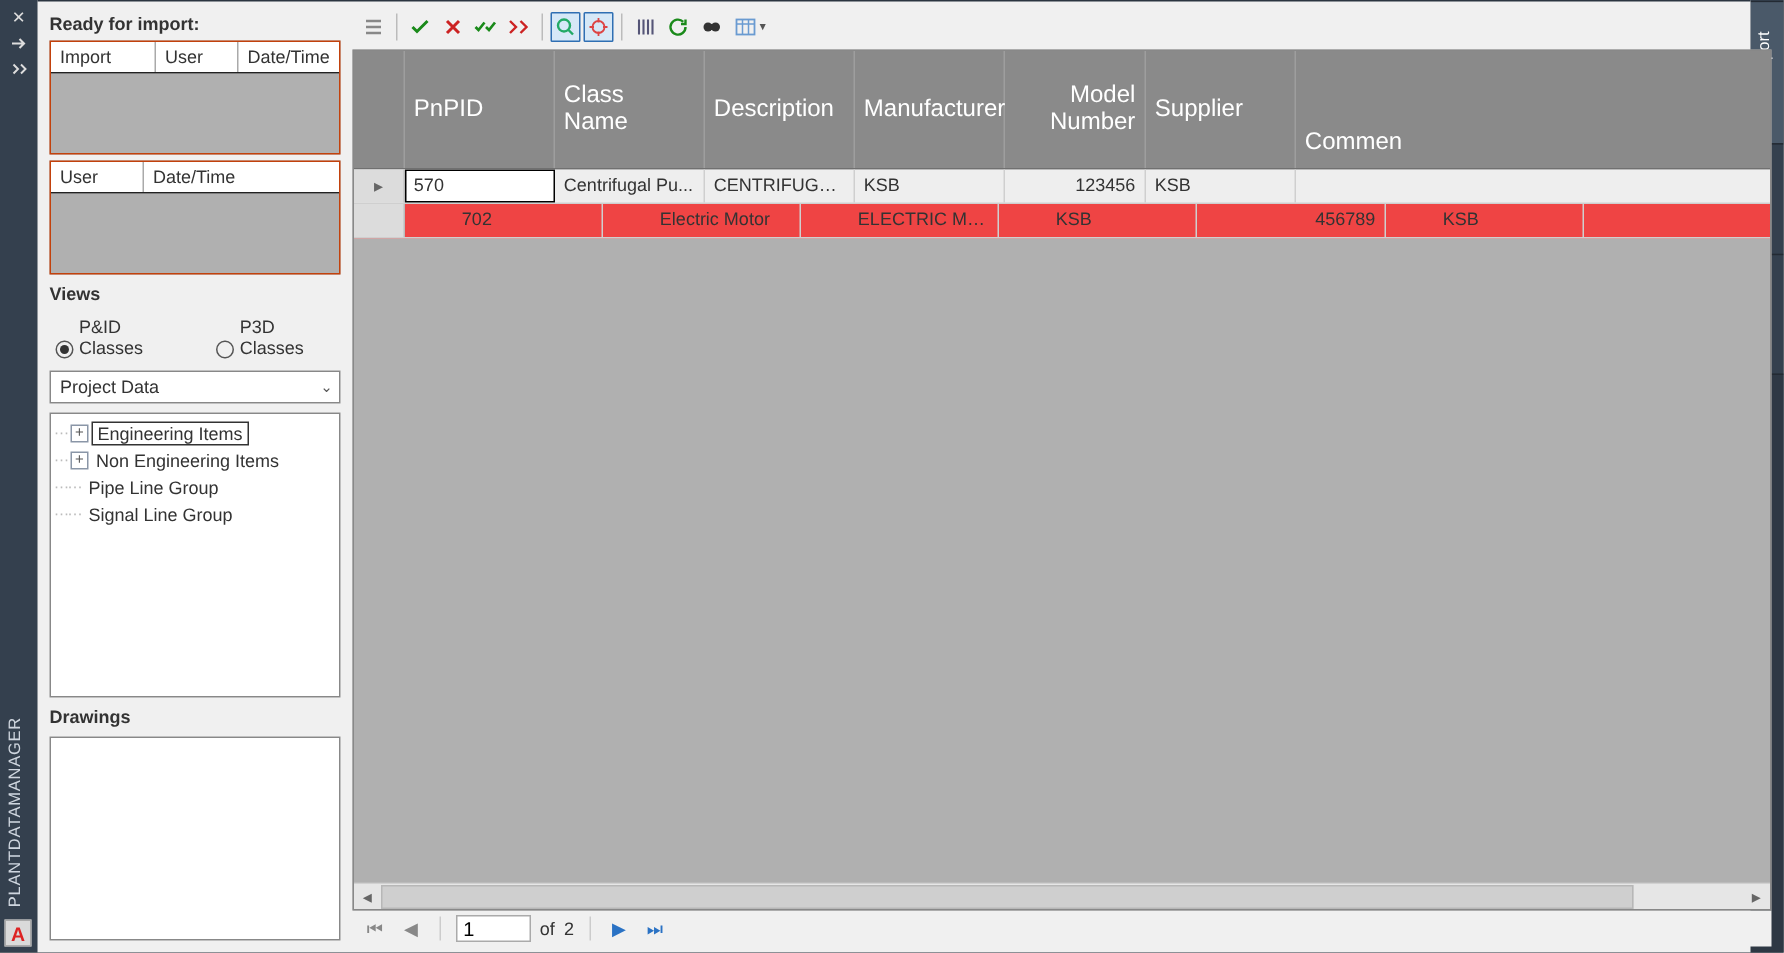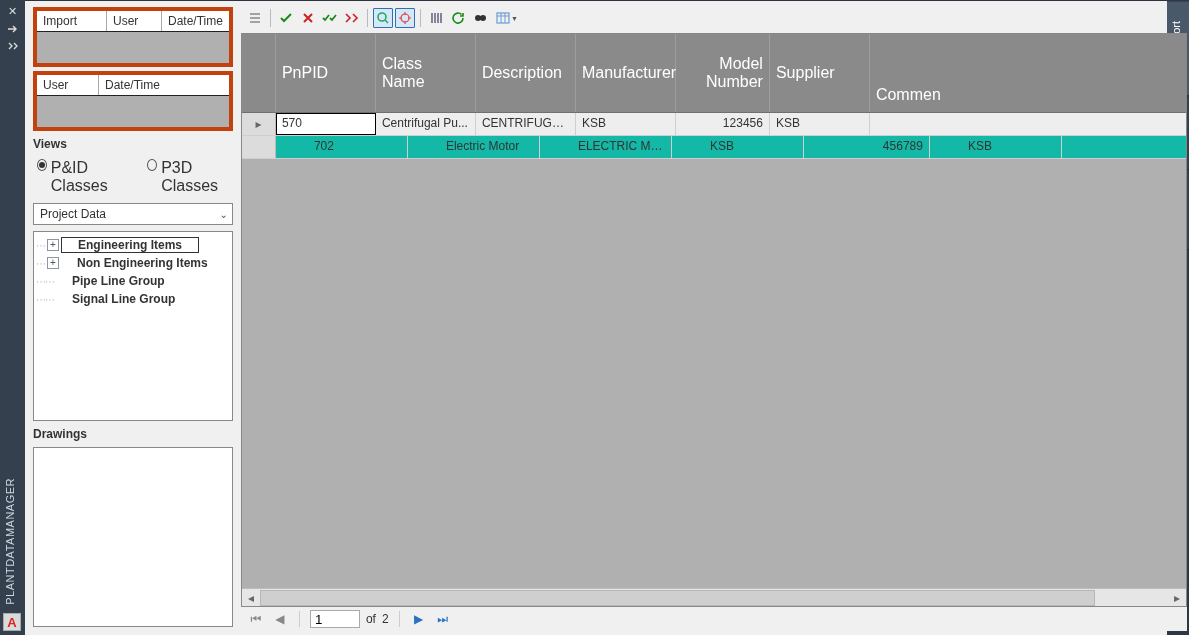--- a/index.html
+++ b/index.html
@@ -75,55 +75,55 @@
   gap:4px;
 }
 .right-pane {
   flex:1;
   display:flex; flex-direction:column;
   padding:4px 4px 4px 0;
 }
 
 .section-label { font-weight:bold; font-size:12px; margin-top:2px;}
 .minigrid {
-  border:4px solid #c2410c;
+  border:1px solid #c2410c;
   background:#b0b0b0;
-  height:60px;
+  height:76px;
   display:flex; flex-direction:column;
   overflow:hidden;
 }
 .minigrid .hdr-row {
   display:flex; background:#fff; border-bottom:1px solid #222;
 }
 .minigrid .hdr-cell {
   border-right:1px solid #aaa; padding:3px 6px; font-size:12px;
 }
 .minigrid .hdr-cell:last-child { border-right:none; flex:1;}
 
 .radio-row { display:flex; gap:20px; align-items:center; margin-top:4px; padding-left:4px;}
-.radio-item { display:flex; align-items:flex-start; gap:4px; font-size:16px; cursor:pointer;}
+.radio-item { display:flex; align-items:flex-end; gap:4px; font-size:12px; cursor:pointer;}
 .radio-dot { width:12px; height:12px; border:1px solid #555; border-radius:50%; display:flex; align-items:center; justify-content:center;}
 .radio-dot .inner { width:6px; height:6px; border-radius:50%; background:#333;}
 
 .dropdown {
   margin-top:4px; border:1px solid #888; background:#fff; height:22px;
   display:flex; align-items:center; justify-content:space-between;
   padding:0 4px 0 6px; font-size:12px; cursor:pointer;
 }
 .dropdown .chev { font-size:10px; color:#555;}
 
 .tree-box {
   border:1px solid #888; background:#fff;
   height:190px; margin-top:2px; padding:4px 2px;
   font-size:12px; overflow:auto;
 }
 .tree-item { display:flex; align-items:center; height:18px; }
 .tree-toggle { width:12px; height:12px; border:1px solid #8a96a7; background:#fff; display:flex; align-items:center; justify-content:center; font-size:10px; margin-right:2px; cursor:pointer; color:#555; line-height:1;}
 .tree-dots { color:#bbb; letter-spacing:-1px; margin:0 2px 0 0; font-size:10px;}
-.tree-label { padding:0 16px;font-weight:bold; }
+.tree-label { padding:0 3px; }
 .tree-label.sel { border:1px solid #333; }
 
 .drawings-box {
   border:1px solid #888; background:#fff; flex:1; margin-top:2px;
 }
 
 
 .toolbar {
   height:26px; display:flex; align-items:center; gap:2px; padding:0 4px;
 }
@@ -140,21 +140,21 @@
 
 .grid-wrap { flex:1; border:1px solid #888; background:#b0b0b0; position:relative; margin-top:2px; overflow:hidden;}
 .grid-header {
   display:flex; background:#8a8a8a; color:#fff; font-size:16px;
   border-bottom:1px solid #707070;
 }
 .gh-cell { border-right:1px solid #9e9e9e; padding:8px 6px; display:flex; align-items:center; }
 .gh-cell.rowh { width:34px; background:#8a8a8a;}
 
 .grid-row { display:flex; background:#eeeeee; border-bottom:1px solid #cfcfcf; height:23px; align-items:stretch;}
-.grid-row.alt { background:#14b8a6;gap:32px;}
+.grid-row.alt { background:#ef4444;gap:32px;}
 .gc { border-right:1px solid #cfcfcf; padding:3px 6px; font-size:12px; overflow:hidden; white-space:nowrap; text-overflow:ellipsis;}
 .gc.rowh { width:34px; background:#dcdcdc; border-right:1px solid #bbb; display:flex; align-items:center; justify-content:center; color:#666;}
 .gc.sel { border:1px solid #000; background:#fff; padding:2px 5px; }
 
 .col-pnpid { width:100px;}
 .col-class { width:100px;}
 .col-desc  { width:100px;}
 .col-mfr   { width:100px;}
 .col-model { width:94px;text-align:right;}
 .col-supp  { width:100px;}
@@ -203,20 +203,21 @@
 <div class="right-tabs">
   <div class="right-tab active">DataImport</div>
   <div class="right-tab">GNPO</div>
   <div class="right-tab">General</div>
   <div class="right-tab-spacer"></div>
 </div>
 
 <div class="panel">
 
   <div class="left-pane">
+    <div class="section-label">Ready for import:</div>
     <div class="minigrid">
       <div class="hdr-row">
         <div class="hdr-cell" style="width:70px">Import</div>
         <div class="hdr-cell" style="width:55px">User</div>
         <div class="hdr-cell">Date/Time</div>
       </div>
     </div>
 
     <div class="minigrid">
       <div class="hdr-row">

